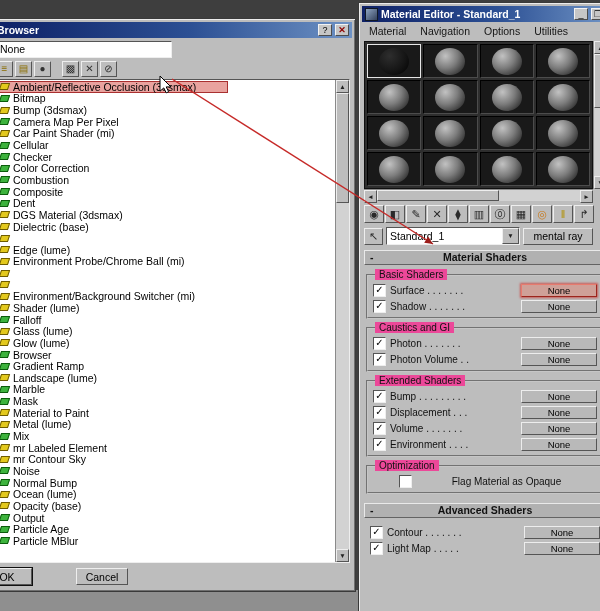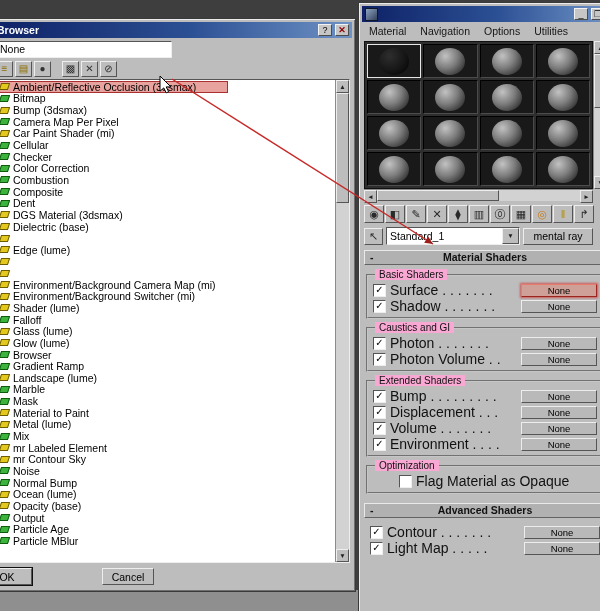--- a/index.html
+++ b/index.html
@@ -39,21 +39,21 @@
   .li>*{position:relative;z-index:1;}
   .mapicon{width:9px;height:7px;margin-right:4px;transform:skewX(-18deg);flex:none;box-sizing:border-box;}
   .mapicon.yellow{background:#e3c91d;border:1px solid #6e5c00;}
   .mapicon.green{background:#3db33d;border:1px solid #0c5c0c;}
   .vscroll{width:13px;background:#d2d2d2;display:flex;flex-direction:column;flex:none;border-left:1px solid #8a8a8a;}
   .sbtn{width:13px;height:13px;font-size:6.5px;line-height:11px;text-align:center;padding:0;flex:none;color:#222;font-family:inherit;}
   .vthumb{height:108px;margin-top:0;flex:none;}
   .bfooter{height:22px;position:relative;flex:none;}
   .pbtn{position:absolute;top:2px;height:17px;font-size:10.5px;padding:0;text-align:center;color:#000;font-family:inherit;}
   .pbtn.ok{left:-12px;width:50px;box-shadow:0 0 0 1px #111;}
-  .pbtn.cancel{left:82px;width:52px;margin-left:26px;}
+  .pbtn.cancel{left:82px;width:52px;}
 
   
   .editor{left:358px;top:2px;width:254px;height:618px;display:flex;flex-direction:column;}
   .menubar{display:flex;height:15px;align-items:center;font-size:10.5px;color:#151515;margin-top:1px;flex:none;}
   .menu-item{padding:0 7px;}
   .slotsarea{margin:3px 2px 0;display:grid;grid-template-columns:1fr 13px;grid-template-rows:1fr 12px;height:160px;flex:none;}
   .slotgrid{display:grid;grid-template-columns:repeat(4,1fr);grid-template-rows:repeat(4,1fr);gap:2px;
             background:#2e2e2e;border:1px solid #101010;padding:2px;}
   .slot{background:#191919;border:1px solid;border-color:#000 #4c4c4c #4c4c4c #000;display:flex;
         align-items:center;justify-content:center;}
@@ -75,27 +75,27 @@
   .combo{flex:0 0 132px;height:16px;display:flex;align-items:center;font-size:10.5px;color:#000;}
   .combo .cval{flex:1;padding-left:3px;}
   .combo .cbtn{width:15px;height:14px;font-size:6.5px;line-height:13px;text-align:center;flex:none;color:#222;}
   .mray{width:70px;height:17px;font-size:10.5px;padding:0;color:#000;font-family:inherit;}
 
   .rhead{margin:5px 2px 0;height:13px;background:#b1b1b1;border:1px solid;border-color:#e9e9e9 #636363 #636363 #e9e9e9;
          position:relative;text-align:center;font-size:10.5px;font-weight:bold;line-height:13px;color:#111;flex:none;}
   .rhead .minus{position:absolute;left:5px;top:0;font-weight:bold;}
   .groups{margin:1px 2px 0;flex:none;}
   .group{position:relative;border:2px groove #c6c6c6;margin:8px 2px 4px;padding:6px 3px 3px;}
-  .gtitle{position:absolute;top:-7px;left:7px;background:#f9a8d4;padding:0 4px;font-size:10px;color:#111;}
+  .gtitle{position:absolute;top:-7px;left:7px;background:#ec4899;padding:0 4px;font-size:10px;color:#111;}
   .srow{display:flex;align-items:center;height:16px;gap:4px;padding:0 2px;}
-  .srow.nob{padding-left:28px;}
+  .srow.nob{padding-left:28px;text-align:center;}
   .cb{width:11px;height:11px;background:#fff;border:1px solid;border-color:#555 #eee #eee #555;font-size:10px;
       line-height:10px;text-align:center;flex:none;color:#000;box-sizing:content-box;}
   .cb.on::after{content:"✓";}
-  .slbl{flex:1;font-size:14px;color:#111;white-space:nowrap;overflow:hidden;}
+  .slbl{flex:1;font-size:10px;color:#111;white-space:nowrap;overflow:hidden;}
   .nbtn{width:76px;height:13px;flex:none;background:#b9b9b9;border:1px solid;border-color:#ededed #555 #555 #ededed;
         font-size:9.5px;line-height:11px;padding:0;color:#000;font-family:inherit;}
   .nbtn.drop{background:#cfa098;border-color:#e87a6e #9c241c #9c241c #e87a6e;box-shadow:0 0 2px 1px rgba(205,40,35,.65);}
   .advbody{margin:2px 2px 0;padding:4px 4px 0;flex:none;}
 
   .anno{position:absolute;left:0;top:0;width:600px;height:611px;pointer-events:none;z-index:60;}
 </style>
 </head>
 <body>
 
@@ -178,27 +178,27 @@
           </div>
           <div class="li">
             <span class="mapicon yellow"></span>
           </div>
           <div class="li">
             <span class="mapicon yellow"></span>
             <span class="lbl">Edge (lume)</span>
           </div>
           <div class="li">
             <span class="mapicon yellow"></span>
-          </div>
-          <div class="li">
-            <span class="mapicon yellow"></span>
-          </div>
-          <div class="li">
-            <span class="mapicon yellow"></span>
-            <span class="lbl">Environment/Background Camera Map (mi)</span>
+            <span class="lbl">Environment Probe/Chrome Ball (mi)</span>
+          </div>
+          <div class="li">
+            <span class="mapicon yellow"></span>
+          </div>
+          <div class="li">
+            <span class="mapicon yellow"></span>
           </div>
           <div class="li">
             <span class="mapicon yellow"></span>
             <span class="lbl">Environment/Background Switcher (mi)</span>
           </div>
           <div class="li">
             <span class="mapicon yellow"></span>
             <span class="lbl">Shader (lume)</span>
           </div>
           <div class="li">
@@ -291,20 +291,21 @@
     </div>
     <div class="bfooter">
       <button class="pbtn raised ok">OK</button>
       <button class="pbtn raised cancel">Cancel</button>
     </div>
   </div>
 
   <div class="win editor">
     <div class="tbar">
       <span class="appicon"></span>
+      <span>Material Editor - Standard_1</span>
       <span class="sp"></span>
       <button class="wbtn">_</button>
       <button class="wbtn">❒</button>
     </div>
     <div class="menubar">
         <span class="menu-item">Material</span>
         <span class="menu-item">Navigation</span>
         <span class="menu-item">Options</span>
         <span class="menu-item">Utilities</span>
       </div>

